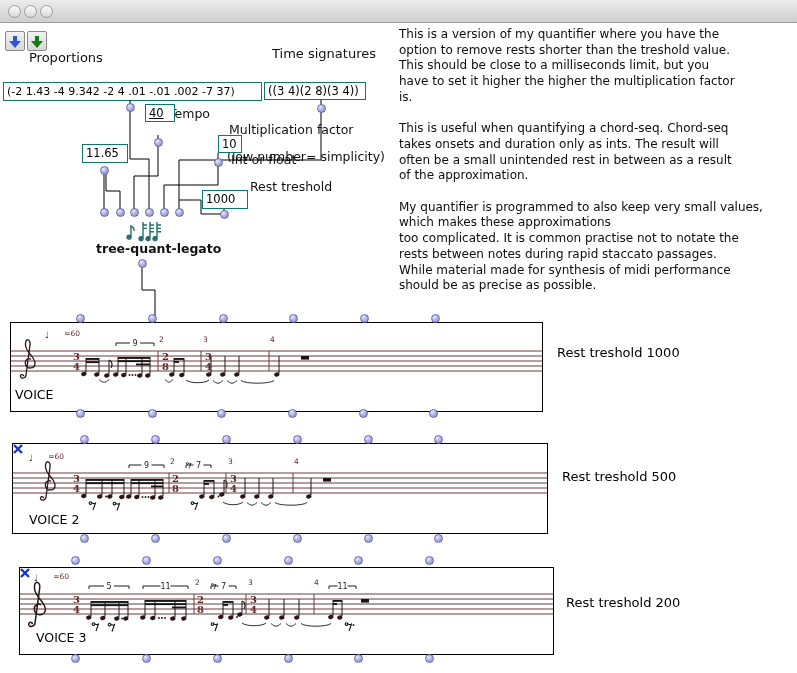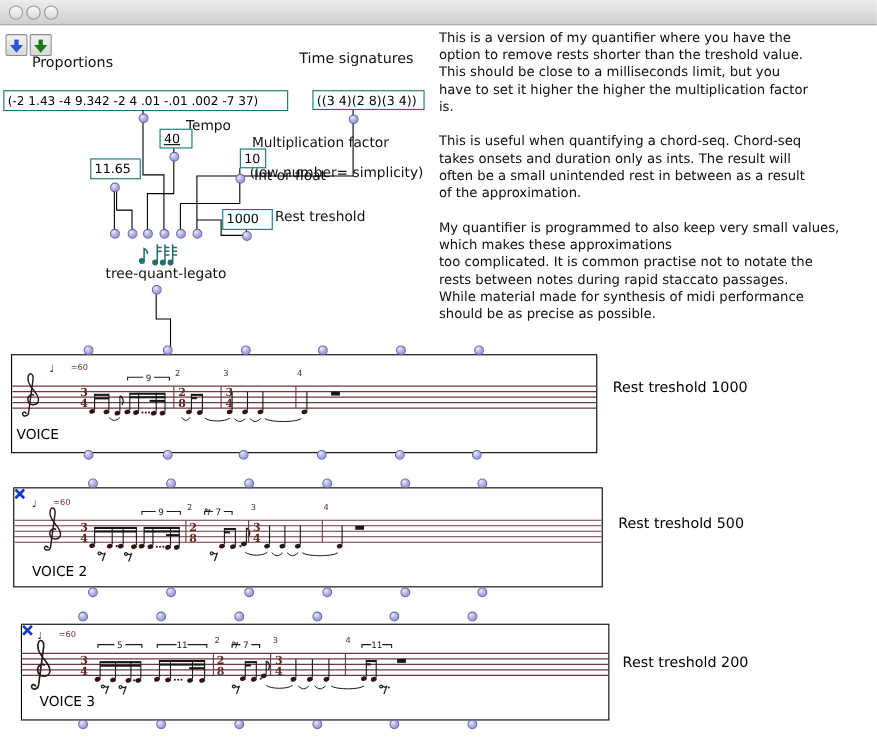--- a/index.html
+++ b/index.html
@@ -68,27 +68,27 @@
       <polygon points="1,6 13,6 7,13" fill="#177a17"></polygon>
     </svg>
   </button>
 
   <div class="plabel" style="left:29px;top:50px;font-size:13px;">Proportions</div>
   <div class="plabel" style="left:272px;top:46px;font-size:13px;">Time signatures</div>
   <div class="plabel" style="left:169px;top:106px;">Tempo</div>
   <div class="plabel" style="left:229px;top:122px;">Multiplication factor</div>
   <div class="plabel" style="left:227px;top:149px;text-align:right;">(low number= simplicity)</div>
   <div class="plabel" style="left:231px;top:152px;">Int or float</div>
-  <div class="plabel" style="left:250px;top:189px;">Rest treshold</div>
-  <div class="plabel" style="left:96px;top:241px;">tree-quant-legato</div>
+  <div class="plabel" style="left:250px;top:179px;">Rest treshold</div>
+  <div class="plabel" style="left:96px;top:241px;font-weight:bold;">tree-quant-legato</div>
 
   <div class="vbox prop" style="left:3px;top:82px;width:251px;height:17px;">(-2 1.43 -4 9.342 -2 4 .01 -.01 .002 -7 37)</div>
-  <div class="vbox" style="left:284px;top:82px;width:94px;height:16px;">((3 4)(2 8)(3 4))</div>
+  <div class="vbox" style="left:264px;top:82px;width:94px;height:16px;">((3 4)(2 8)(3 4))</div>
   <div class="vbox" style="left:82px;top:144px;width:38px;height:17px;">11.65</div>
-  <div class="vbox" style="left:145px;top:117px;width:22px;height:16px;text-decoration:underline;">40</div>
+  <div class="vbox" style="left:145px;top:104px;width:22px;height:16px;text-decoration:underline;">40</div>
   <div class="vbox" style="left:202px;top:135px;width:16px;height:16px;margin-left:16px;">10</div>
   <div class="vbox" style="left:202px;top:190px;width:38px;height:17px;">1000</div>
 
   <svg id="node-icon" width="38" height="24" style="position:absolute;left:125px;top:218px;">
       <g stroke="#256d6d" fill="#256d6d">
         <path d="M4 18 a2 1.6 0 1 0 0.1 0 M6 18.5 V8 c2 1 3.5 2.5 3 5 M16 19.5 a2 1.6 0 1 0 0.1 0 M18 20 V4 M18 7 h4 M18 10.4 h4 M23 19.5 a2 1.6 0 1 0 0.1 0 M25 20 V4 M25 7 h4 M25 10.4 h4 M25 13.8 h4 M30 19.5 a2 1.6 0 1 0 0.1 0 M32 20 V4 M32 7 h4 M32 10.4 h4 M32 13.8 h4" fill="none" stroke-width="1.4"></path>
         <ellipse cx="4" cy="18.6" rx="2" ry="1.6"></ellipse>
         <ellipse cx="16" cy="20" rx="2" ry="1.6"></ellipse>
         <ellipse cx="23" cy="20" rx="2" ry="1.6"></ellipse>
         <ellipse cx="30" cy="20" rx="2" ry="1.6"></ellipse>

